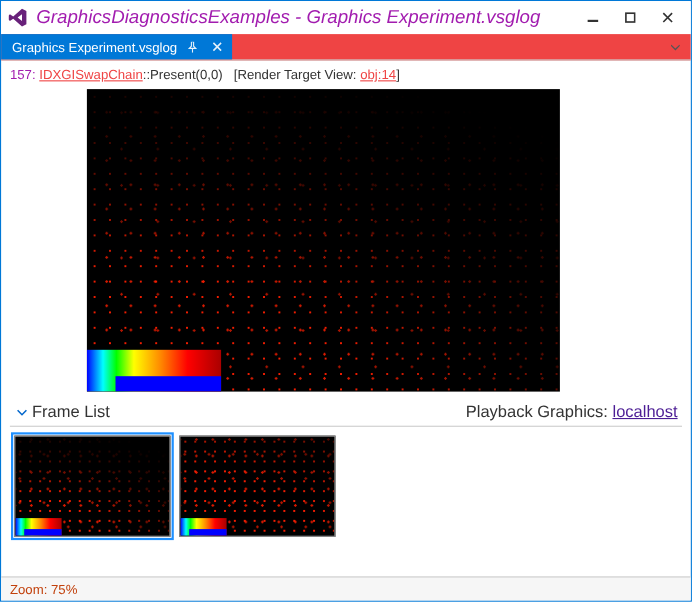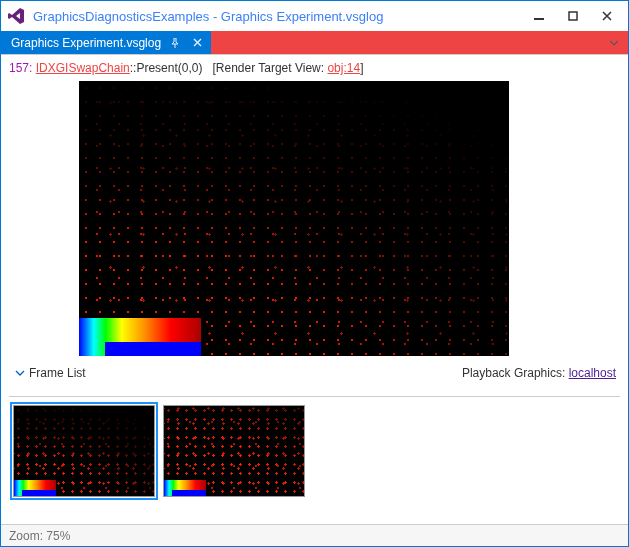--- a/index.html
+++ b/index.html
@@ -19,21 +19,21 @@
     align-items: center;
     padding: 0 4px 0 6px;
     color: #555;
     background: #fff;
   }
   .titlebar .vs-logo {
     width: 18px; height: 18px;
     margin-right: 8px;
     display: flex; align-items:center; justify-content:center;
   }
-  .titlebar .title { flex: 1; font-size: 13px; color: #3b82f6; }
+  .titlebar .title { flex: 1; font-size: 17px; color: #a21caf; font-style: italic; }
   .win-btns { display:flex; gap:0; }
   .win-btn {
     width: 34px; height: 26px;
     display:flex; align-items:center; justify-content:center;
     color:#333;
   }
   .tabbar {
     height: 24px;
     background: #ef4444;
     border-bottom: 1px solid #ccc;
@@ -99,22 +99,22 @@
       radial-gradient(circle, rgba(255,30,0,.85) 1px, transparent 1.3px),
       radial-gradient(circle, rgba(255,30,0,.7) 1px, transparent 1.3px);
     background-size: 14px 14px, 22px 22px, 33px 33px;
     background-position: 0 0, 7px 10px, 15px 5px;
     -webkit-mask-image: radial-gradient(ellipse 160% 130% at 10% 100%, #000 30%, rgba(0,0,0,.3) 60%, transparent 85%);
             mask-image: radial-gradient(ellipse 160% 130% at 10% 100%, #000 30%, rgba(0,0,0,.3) 60%, transparent 85%);
   }
   .section-head {
     display:flex;
     align-items:center;
-    padding: 6px 4px 16px 4px;
-    font-size:12px;
+    padding: 6px 4px 4px 4px;
+    font-size:15px;
     color:#333;
     border-bottom:1px solid #ccc;
     margin-top:4px;
   }
   .section-head .chev {
     color:#0066cc;
     width:14px;
     display:flex;align-items:center;justify-content:center;
     margin-right:2px;
   }
@@ -146,21 +146,21 @@
   .statusbar{
     position:absolute;
     left:0;right:0;bottom:0;
     height:22px;
     border-top:1px solid #ccc;
     background:#f6f6f6;
     display:flex;
     align-items:center;
     padding:0 8px;
     font-size:12px;
-    color:#737373;
+    color:#c2410c;
   }
 </style>
 </head>
 <body>
 
 <div class="titlebar">
   <span class="vs-logo">
     <svg width="18" height="18" viewBox="0 0 18 18">
         <path d="M13 1 L17 3 V15 L13 17 L5 10 L2 12 L1 11 V7 L2 6 L5 8 L13 1 Z M13 6 L9 9 L13 12 Z" fill="#68217a"></path>
       </svg>

